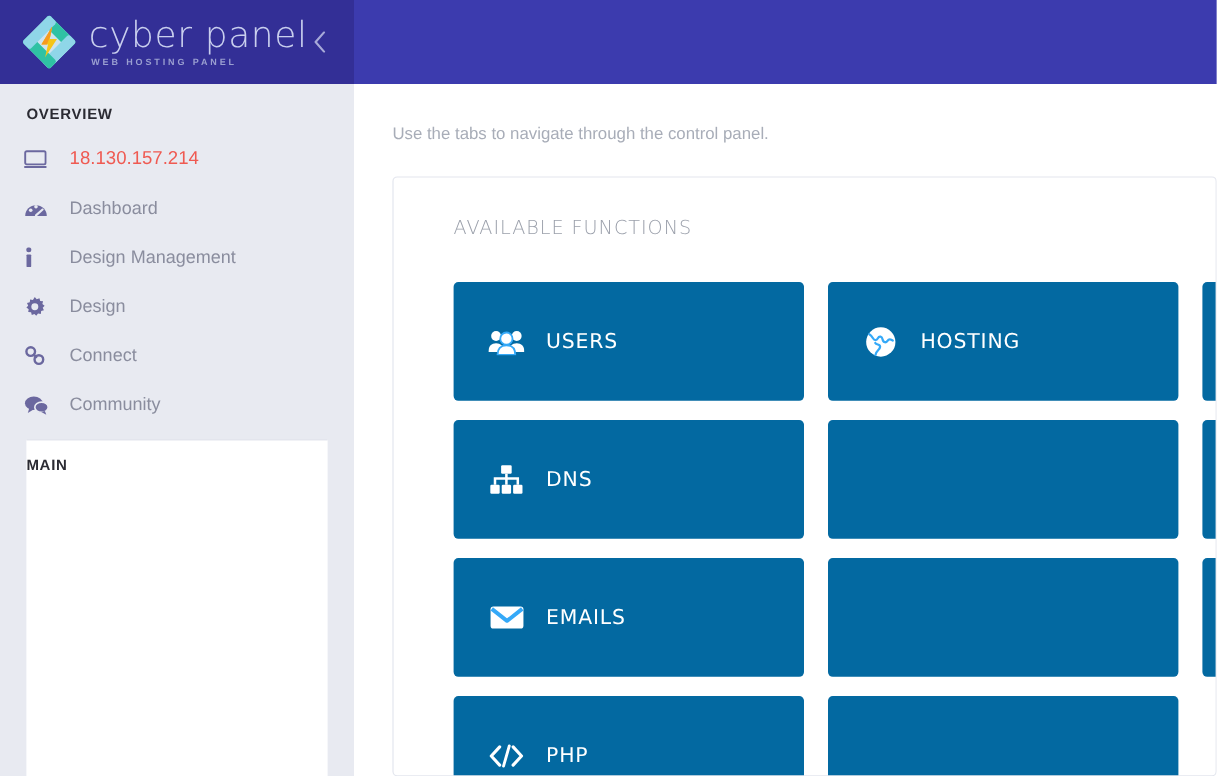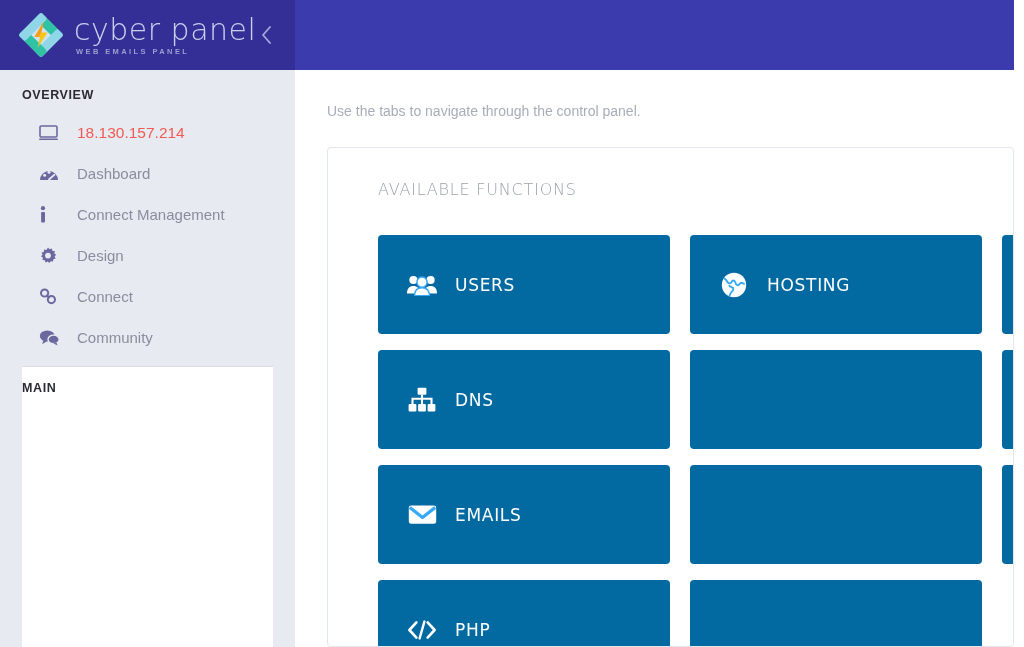--- a/index.html
+++ b/index.html
@@ -77,21 +77,20 @@
     padding: 14px 0 8px 0;
   }
   .nav-item {
     display: flex;
     align-items: center;
     height: 41px;
     padding: 0 18px 0 20px;
     cursor: pointer;
     position: relative;
     text-decoration: none;
-    margin-left: 19px;
   }
   .nav-ico {
     width: 26px;
     flex: 0 0 26px;
     display: flex;
     align-items: center;
     justify-content: flex-start;
     color: #6b689f;
   }
   .nav-ico svg { display: block; }
@@ -199,21 +198,21 @@
             <rect x="30" y="7" width="9" height="32" rx="2" fill="#8fd6e8"></rect>
             <rect x="7" y="30" width="32" height="9" rx="2" fill="#2fc2a4"></rect>
             <rect x="7" y="7" width="9" height="32" rx="2" fill="#8fd6e8"></rect>
           </g>
           <path d="M25.5 10 L16.5 25 L22 25 L19.5 36 L29.5 20.5 L23.5 20.5 Z" fill="#f5c518"></path>
           <path d="M25.5 10 L16.5 25 L21 25 L24 18 Z" fill="#f79a1e"></path>
         </svg>
       </span>
       <span class="brand-text">
         <span class="brand-name">cyber panel</span>
-        <span class="brand-sub">WEB EMAILS PANEL</span>
+        <span class="brand-sub">WEB HOSTING PANEL</span>
       </span>
       <button class="collapse-btn">
         <span>
           <svg width="11" height="18" viewBox="0 0 11 18" aria-hidden="true">
             <path d="M9 1 L2 9 L9 17" stroke="#a7a9d8" stroke-width="1.8" fill="none" stroke-linecap="round" stroke-linejoin="round"></path>
           </svg>
         </span>
       </button>
     </div>
 
@@ -243,21 +242,21 @@
         <span class="nav-label">Dashboard</span>
       </a>
 
       <a class="nav-item">
         <span class="nav-ico">
           <svg width="8" height="17" viewBox="0 0 8 17" aria-hidden="true">
             <circle cx="4" cy="2.2" r="2.1" fill="#6b689f"></circle>
             <rect x="2.1" y="6" width="3.9" height="10.6" rx="0.8" fill="#6b689f"></rect>
           </svg>
         </span>
-        <span class="nav-label">Connect Management</span>
+        <span class="nav-label">Design Management</span>
       </a>
 
       <a class="nav-item">
         <span class="nav-ico">
           <svg width="18" height="18" viewBox="0 0 18 18" aria-hidden="true">
             <path d="M9 0.6 L10.6 2.3 L12.9 1.6 L13.5 3.9 L15.9 4.1 L15.3 6.4 L17.2 7.8 L15.6 9.4 L16.6 11.6 L14.3 12.2 L14 14.6 L11.7 14.2 L10.2 16.1 L8.7 14.6 L6.5 15.6 L5.9 13.3 L3.5 13 L3.9 10.7 L2 9.2 L3.5 7.7 L2.5 5.5 L4.8 4.9 L5.1 2.5 L7.4 2.9 Z" fill="#6b689f"></path>
             <circle cx="9" cy="8.6" r="2.9" fill="#e8eaf1"></circle>
           </svg>
         </span>
         <span class="nav-label">Design</span>

